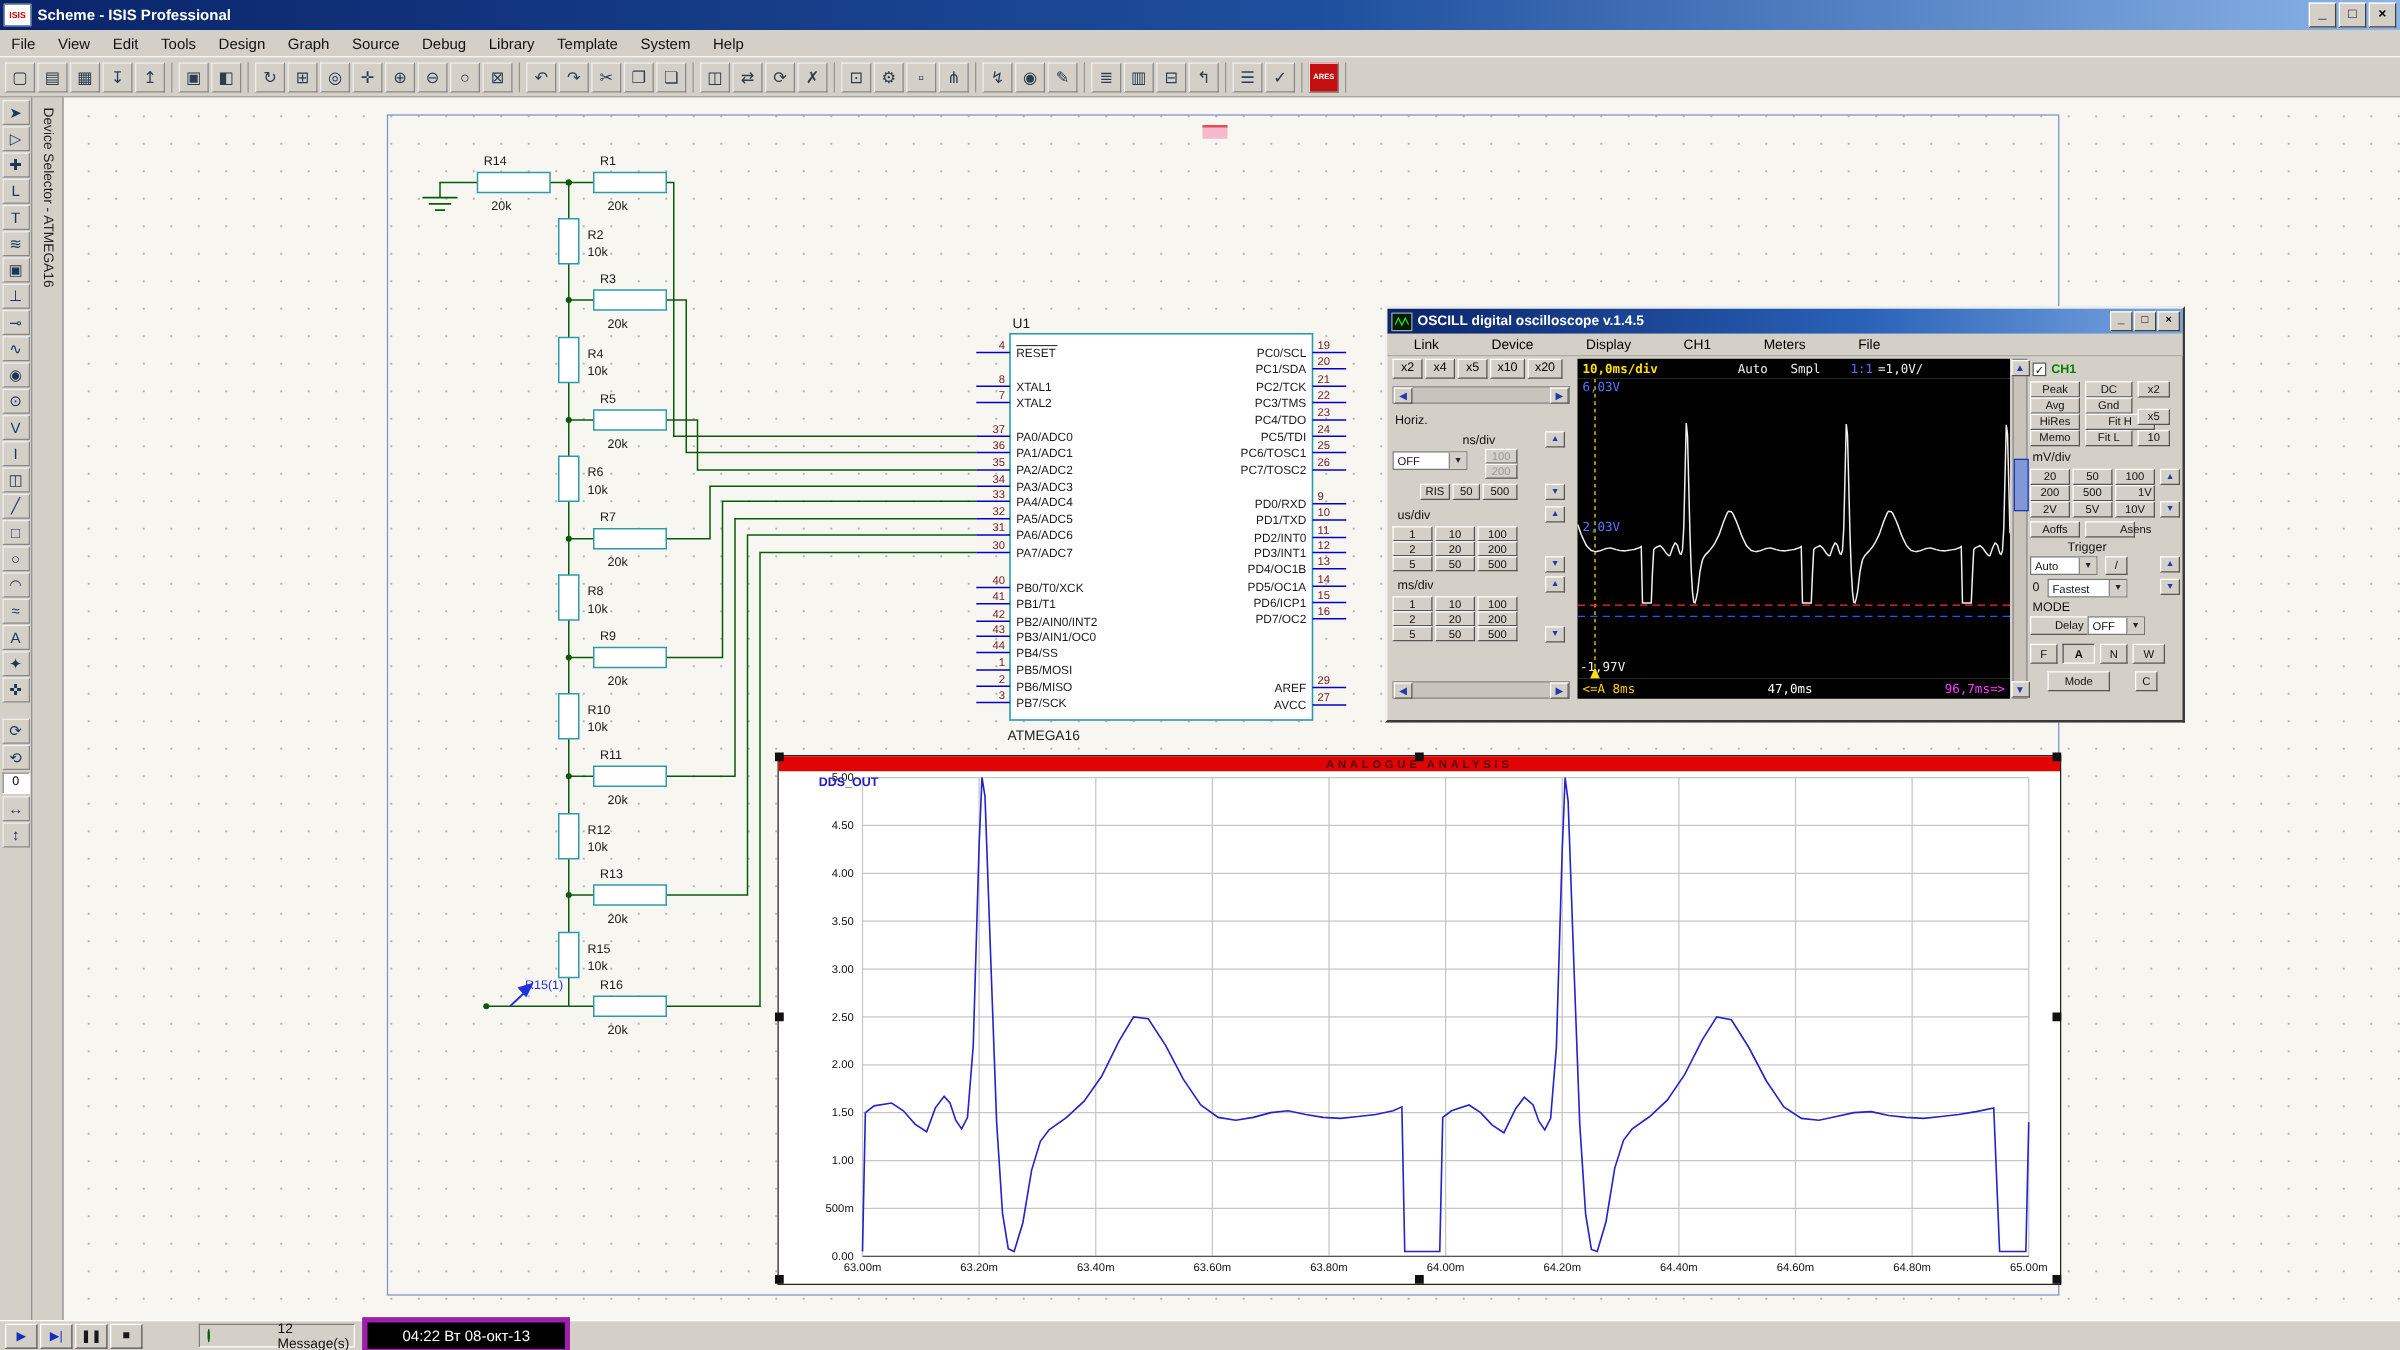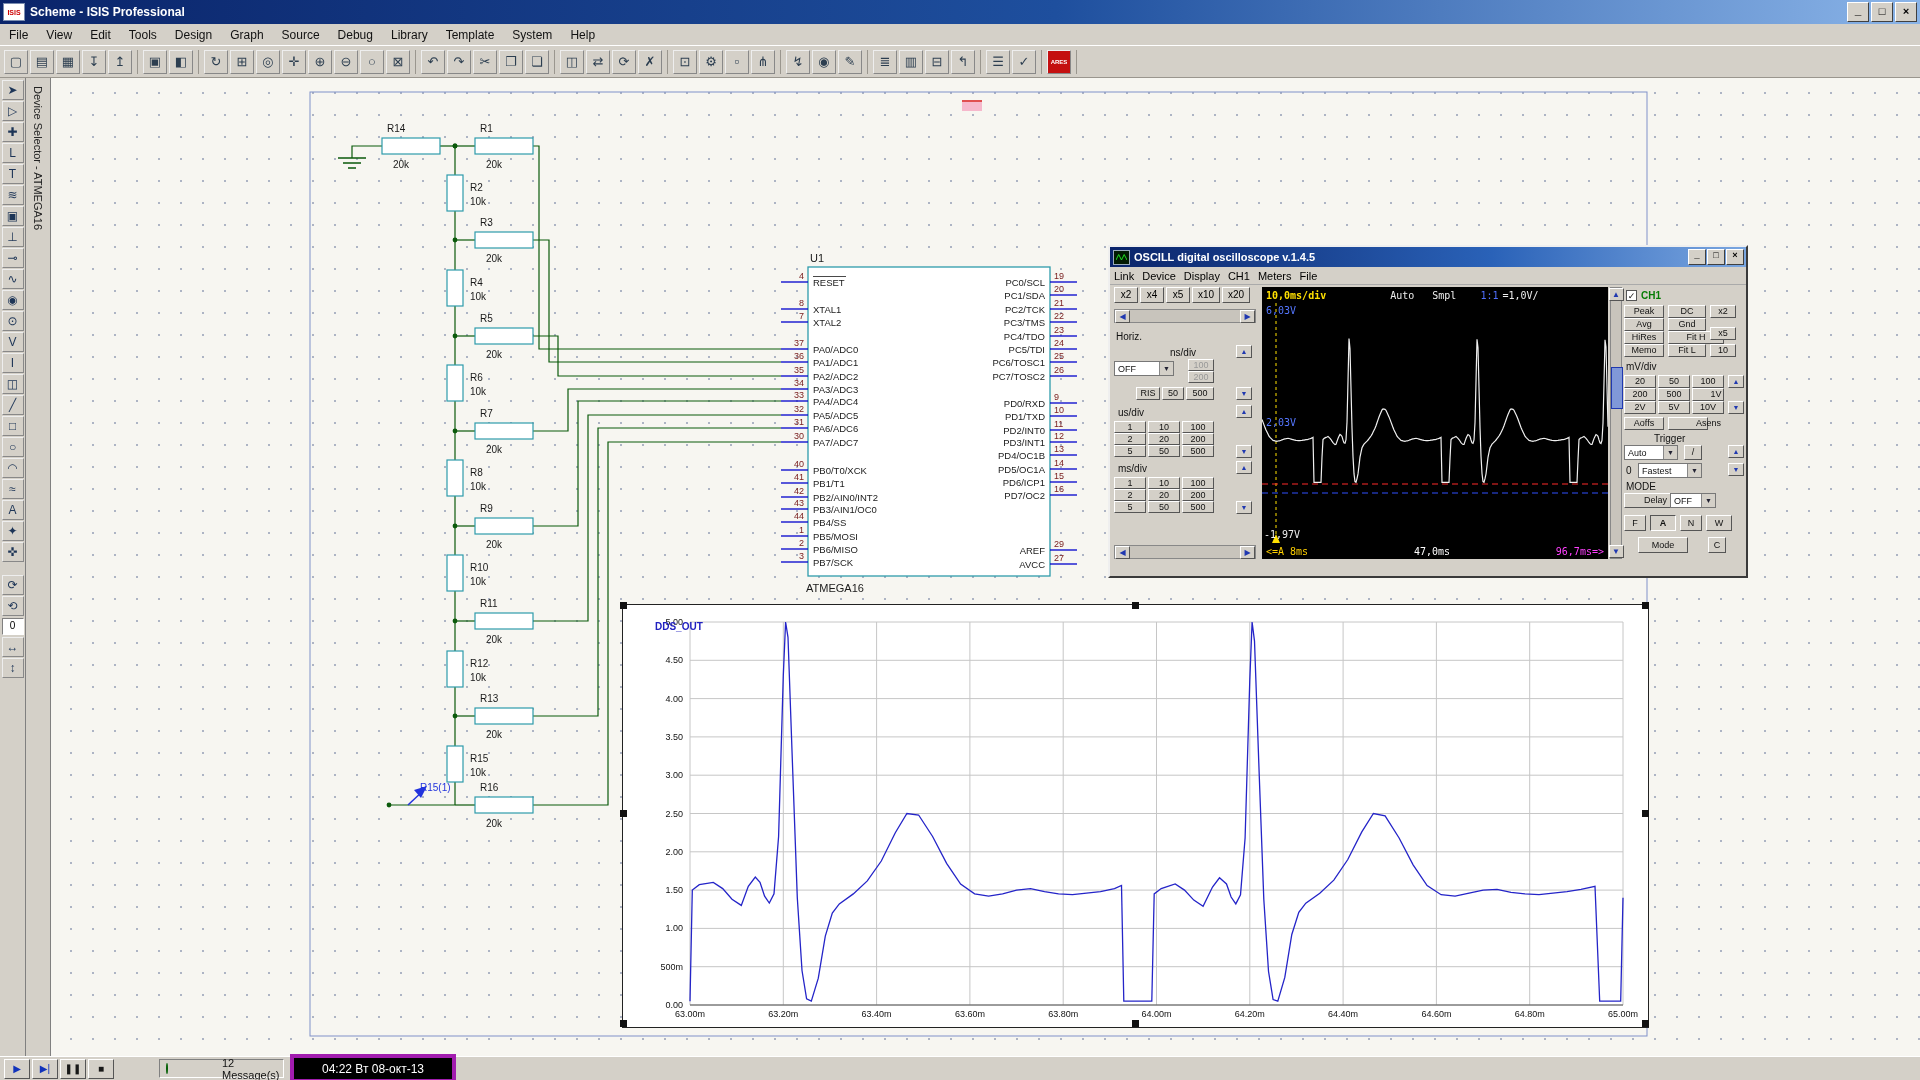--- a/index.html
+++ b/index.html
@@ -58,21 +58,21 @@
   .sc-title{position:absolute;left:0;top:0;width:636px;height:20px;
     background:linear-gradient(90deg,#0a246a,#2a62b8 60%,#7aa6e0);display:flex;align-items:center;
     color:#fff;font-size:11px;font-weight:bold;padding-left:3px;box-sizing:border-box;}
   .sc-icon{width:15px;height:13px;background:#021a02;display:inline-flex;align-items:center;
     justify-content:center;margin-right:4px;border:1px solid #9ab;}
   .sc-btns{margin-left:auto;display:flex;gap:1px;margin-right:2px;}
   .scb{width:16px;height:14px;background:#d4d0c8;border:1px solid;border-color:#fff #404040 #404040 #fff;
     font-size:9px;line-height:12px;text-align:center;color:#000;font-family:"Liberation Mono",monospace;}
   .sc-menu{position:absolute;left:0;top:20px;width:636px;height:18px;background:#d4d0c8;display:flex;
     align-items:center;font-size:11px;border-bottom:1px solid #aaa;box-sizing:border-box;}
-  .sc-menu span{padding:0 4px;}
+  .sc-menu span{padding:0 21px;}
   .szoom-btn{position:absolute;height:16px;background:#d4d0c8;border:1px solid;
     border-color:#fff #555 #555 #fff;font-size:10px;text-align:center;line-height:14px;box-sizing:border-box;}
   .sc-strip{position:absolute;left:152px;top:40px;width:346px;height:16px;background:#000;
     font-size:10px;font-family:"DejaVu Sans Mono",monospace;display:flex;align-items:center;
     box-sizing:border-box;padding:0 4px;}
   .sc-strip .y{color:#ffe000;font-weight:bold;}
   .sc-strip .w{color:#eee;}
   .sc-strip .b{color:#5070ff;}
   .sc-strip span:nth-child(2){margin-left:64px;}
   .sc-strip span:nth-child(3){margin-left:18px;}
@@ -448,20 +448,21 @@
     <line x1="1050" y1="550" x2="1077" y2="550" stroke="#0000cc" stroke-width="1.3"></line>
     <text x="1054" y="547" font-size="9" fill="#7a2020" text-anchor="start" font-family="Liberation Sans, sans-serif">29</text>
     <text x="1045" y="553.5" font-size="9.5" fill="#1a1a1a" text-anchor="end" font-family="Liberation Sans, sans-serif">AREF</text>
     <line x1="1050" y1="564" x2="1077" y2="564" stroke="#0000cc" stroke-width="1.3"></line>
     <text x="1054" y="561" font-size="9" fill="#7a2020" text-anchor="start" font-family="Liberation Sans, sans-serif">27</text>
     <text x="1045" y="567.5" font-size="9.5" fill="#1a1a1a" text-anchor="end" font-family="Liberation Sans, sans-serif">AVCC</text>
   </svg>
 <div id="artifact"></div>
 
 <div id="graph-panel">
+  <div class="graph-title">ANALOGUE ANALYSIS</div>
   <svg id="graph-svg" width="1025" height="410">
       <line x1="67" y1="5" x2="67" y2="388" stroke="#c6c6c6" stroke-width="1"></line>
       <line x1="160.30000000000132" y1="5" x2="160.30000000000132" y2="388" stroke="#c6c6c6" stroke-width="1"></line>
       <line x1="253.59999999999934" y1="5" x2="253.59999999999934" y2="388" stroke="#c6c6c6" stroke-width="1"></line>
       <line x1="346.90000000000066" y1="5" x2="346.90000000000066" y2="388" stroke="#c6c6c6" stroke-width="1"></line>
       <line x1="440.1999999999987" y1="5" x2="440.1999999999987" y2="388" stroke="#c6c6c6" stroke-width="1"></line>
       <line x1="533.5" y1="5" x2="533.5" y2="388" stroke="#c6c6c6" stroke-width="1"></line>
       <line x1="626.8000000000013" y1="5" x2="626.8000000000013" y2="388" stroke="#c6c6c6" stroke-width="1"></line>
       <line x1="720.1000000000026" y1="5" x2="720.1000000000026" y2="388" stroke="#c6c6c6" stroke-width="1"></line>
       <line x1="813.3999999999974" y1="5" x2="813.3999999999974" y2="388" stroke="#c6c6c6" stroke-width="1"></line>

